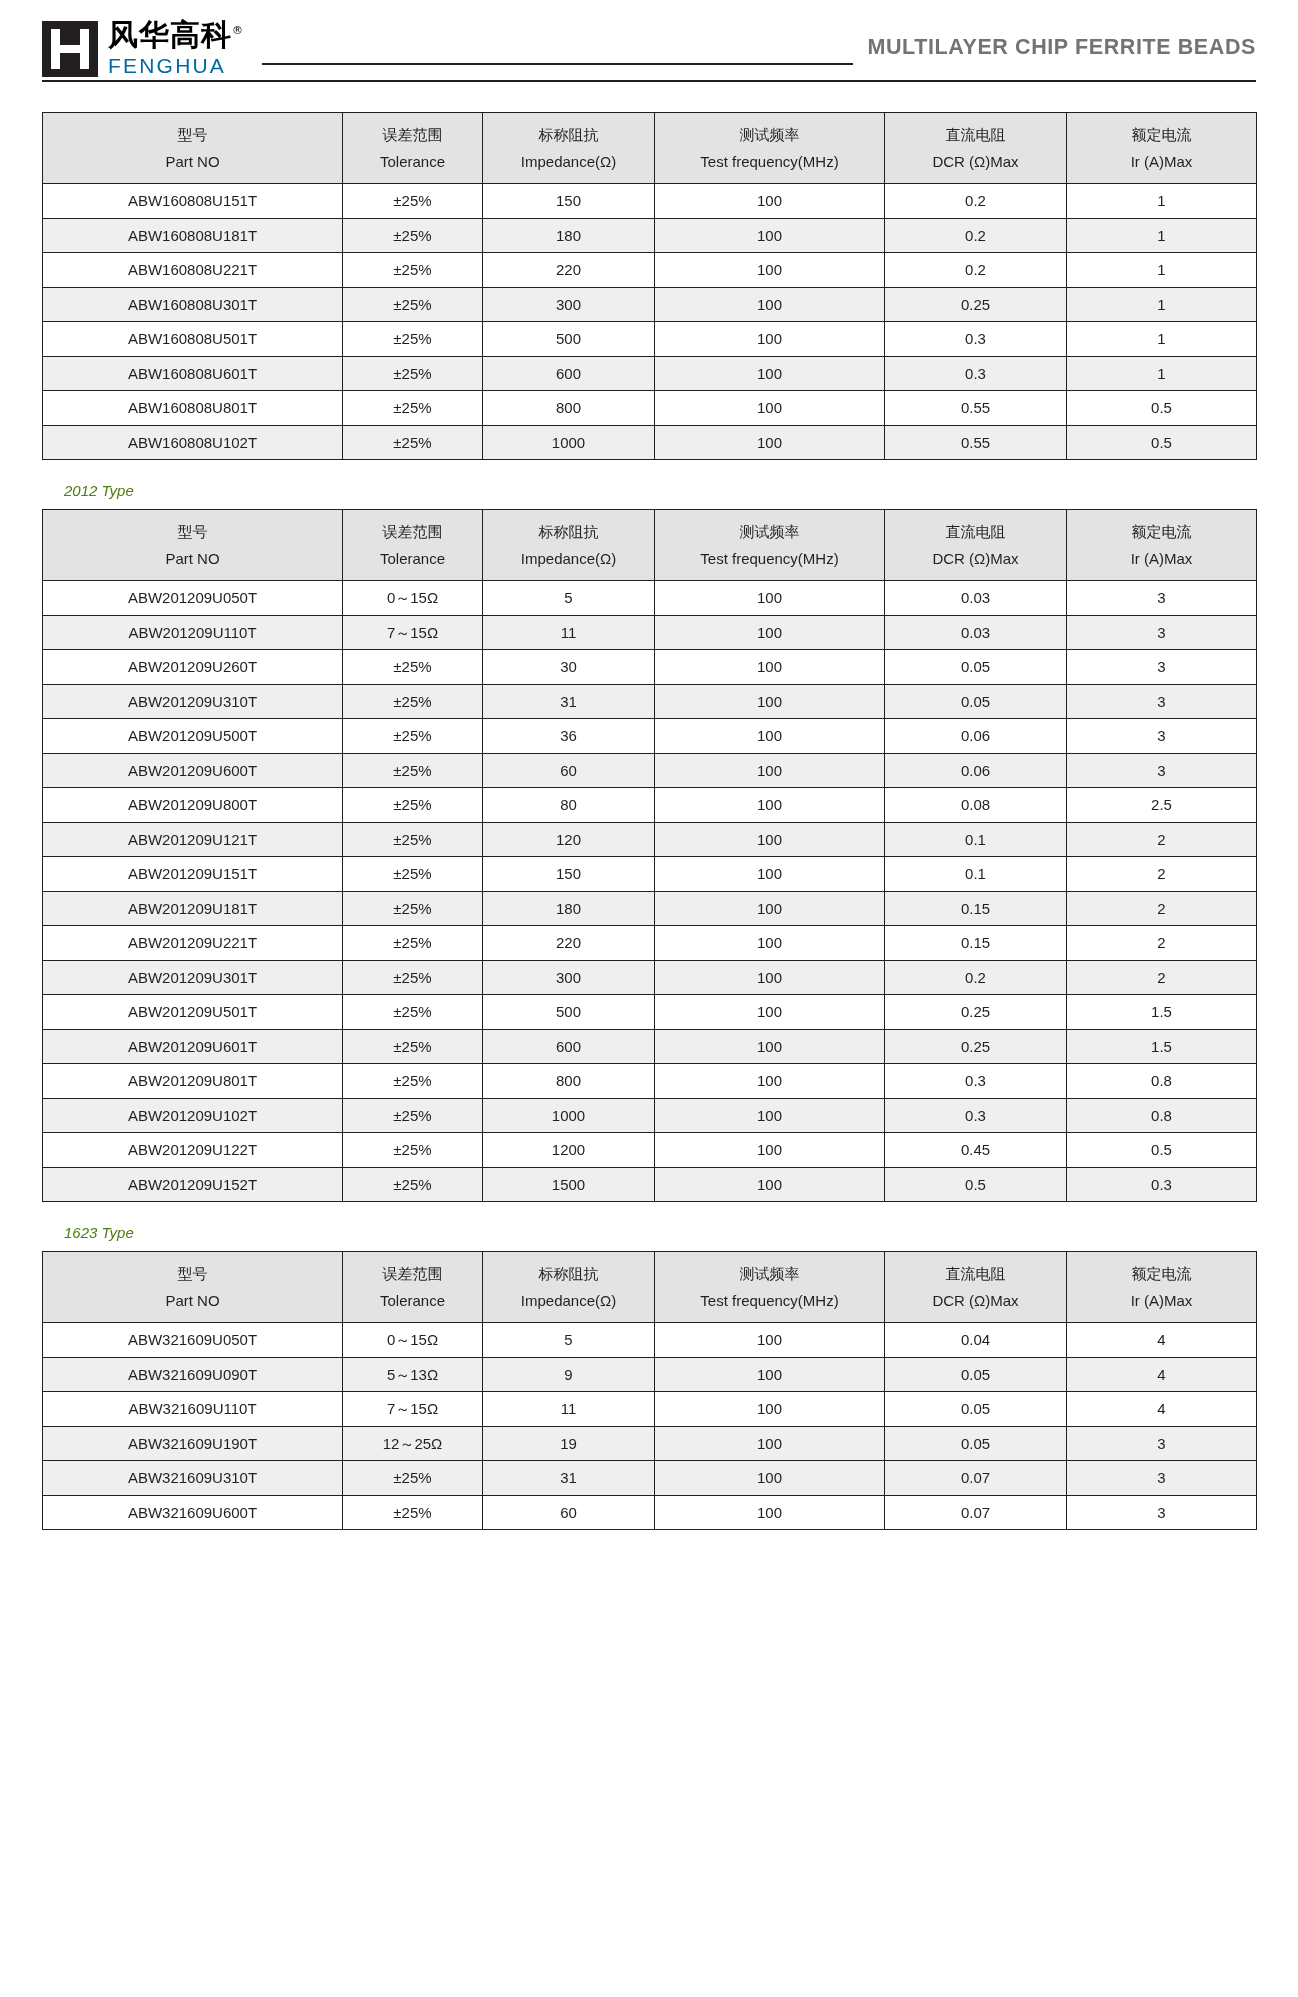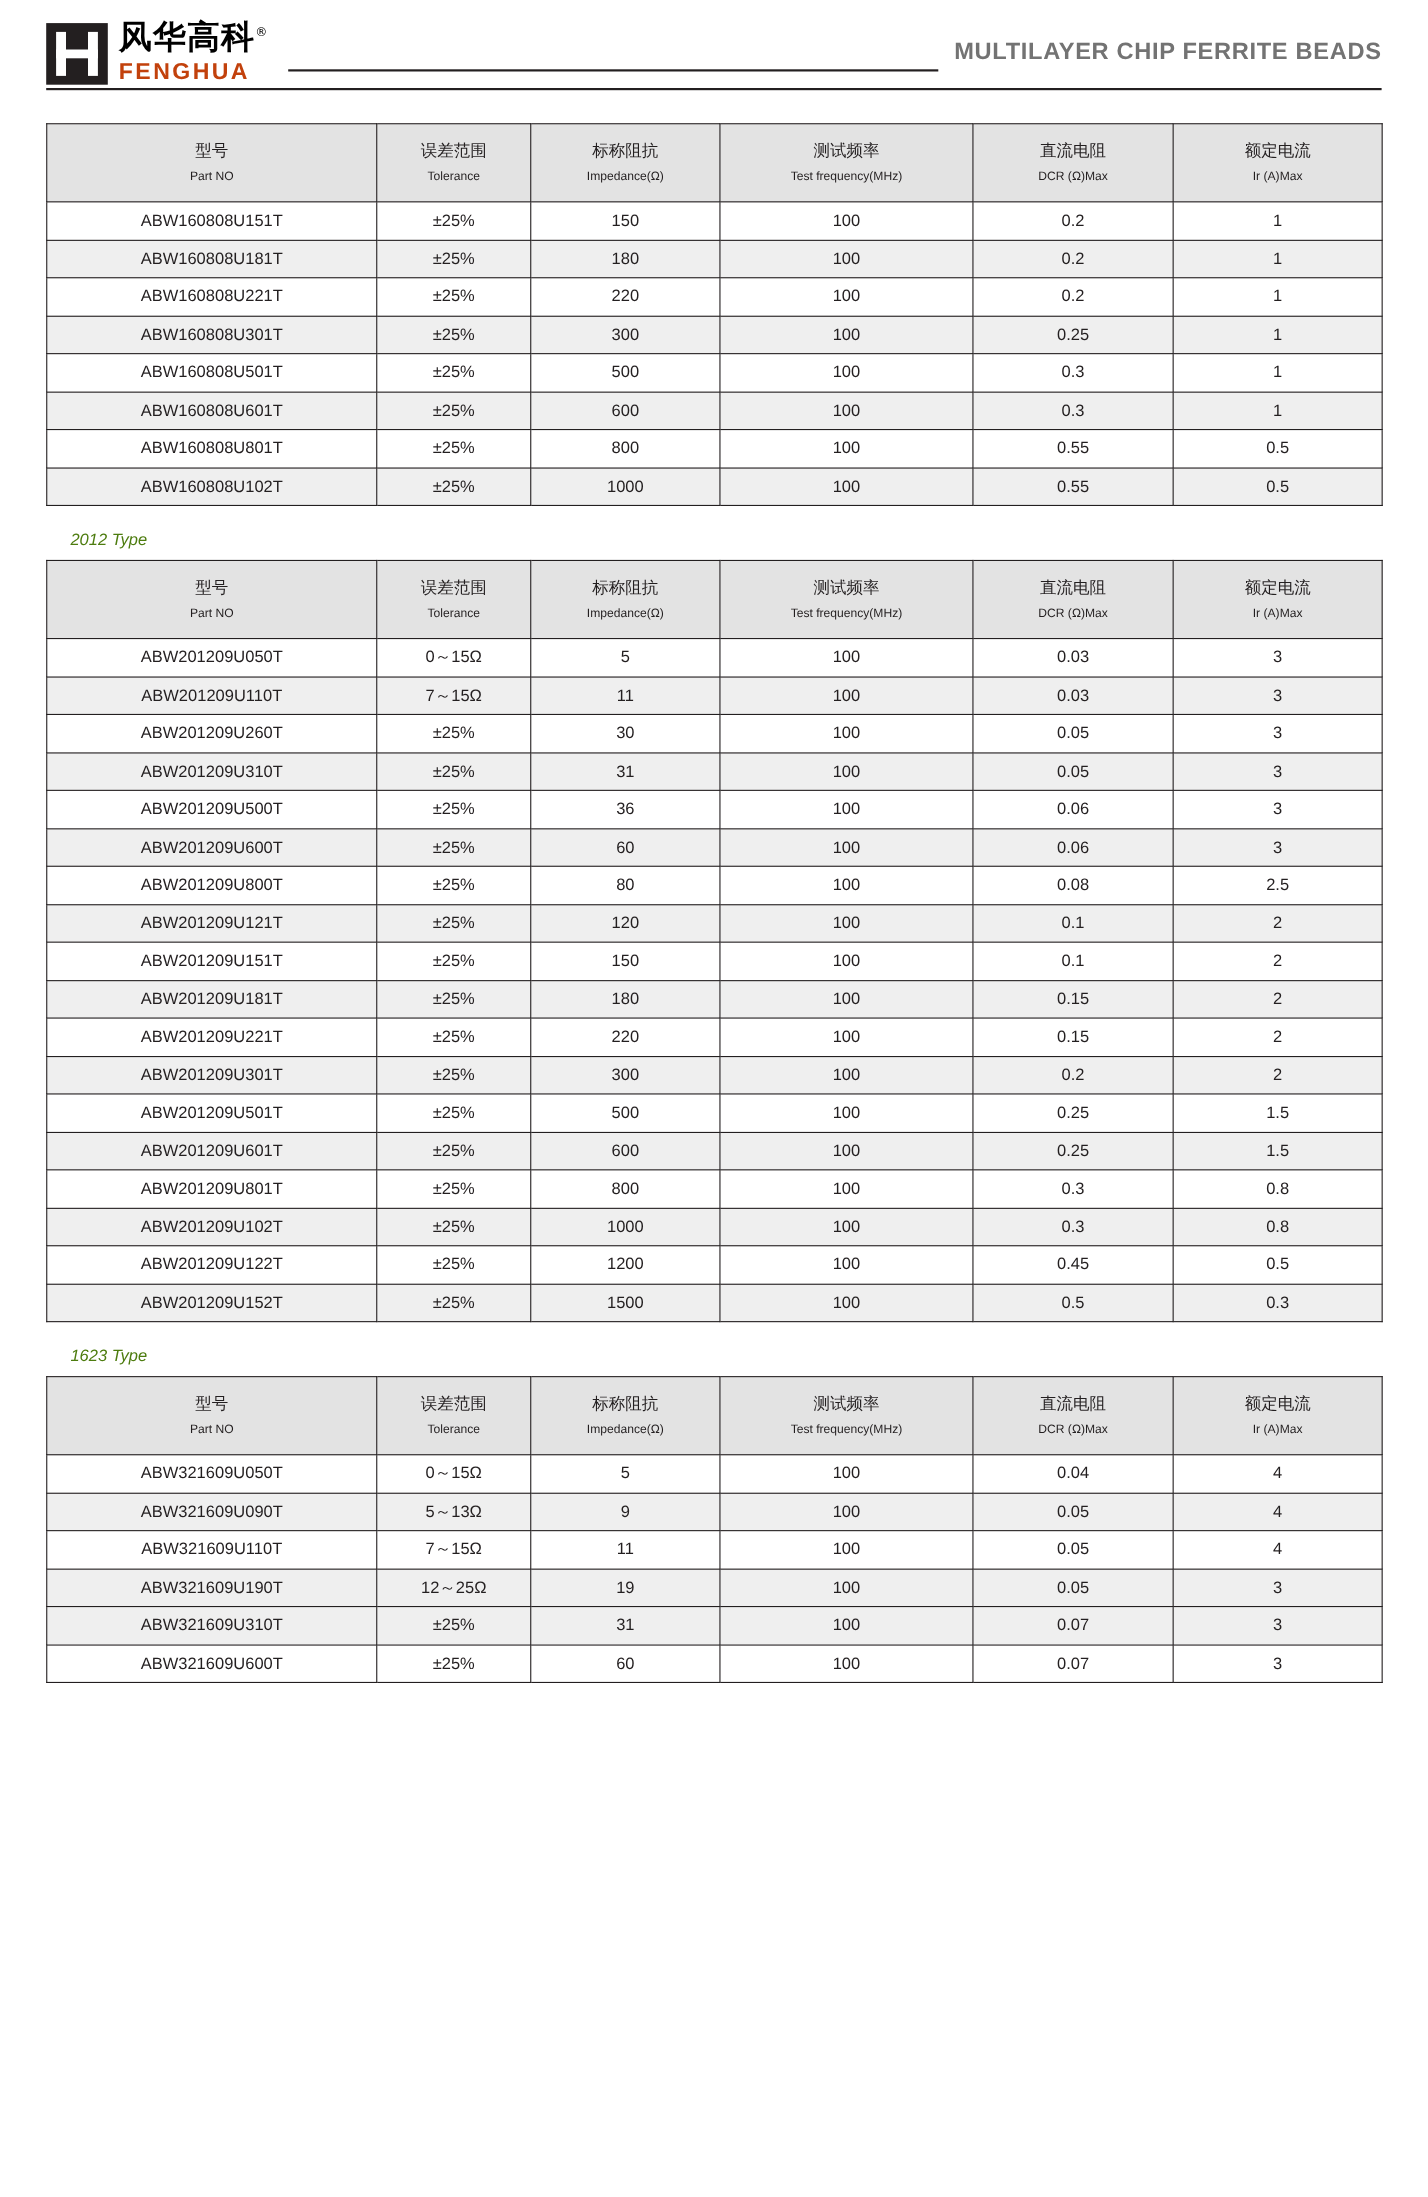--- a/index.html
+++ b/index.html
@@ -84,23 +84,23 @@
     display: inline-block;
   }
   .logo-reg {
     font-size: 11px;
     vertical-align: super;
     font-weight: normal;
   }
   .logo-en {
     margin-top: 5px;
     font-size: 21px;
-    font-weight: bold;
+    font-weight: normal;
     letter-spacing: 2.2px;
-    color: #c2410c;
+    color: #0369a1;
     font-family: "Liberation Sans", sans-serif;
   }
   .header-rule {
     flex: 1 1 auto;
     height: 0;
     border-top: 2px solid #231f20;
     margin: 0 14px 0 18px;
     position: relative;
     top: 16px;
   }
@@ -162,21 +162,21 @@
   }
   .th-cn {
     display: block;
     font-family: "DejaVu Sans", sans-serif;
     font-size: 15px;
     line-height: 1.2;
     margin-bottom: 9px;
   }
   .th-en {
     display: block;
-    font-size: 11px;
+    font-size: 15px;
     line-height: 1.2;
   }
   table.spec tbody td {
     height: 33.5px;
     line-height: 33.5px;
     background: #ffffff;
   }
   table.spec tbody tr.alt td {
     background: #efefef;
   }

